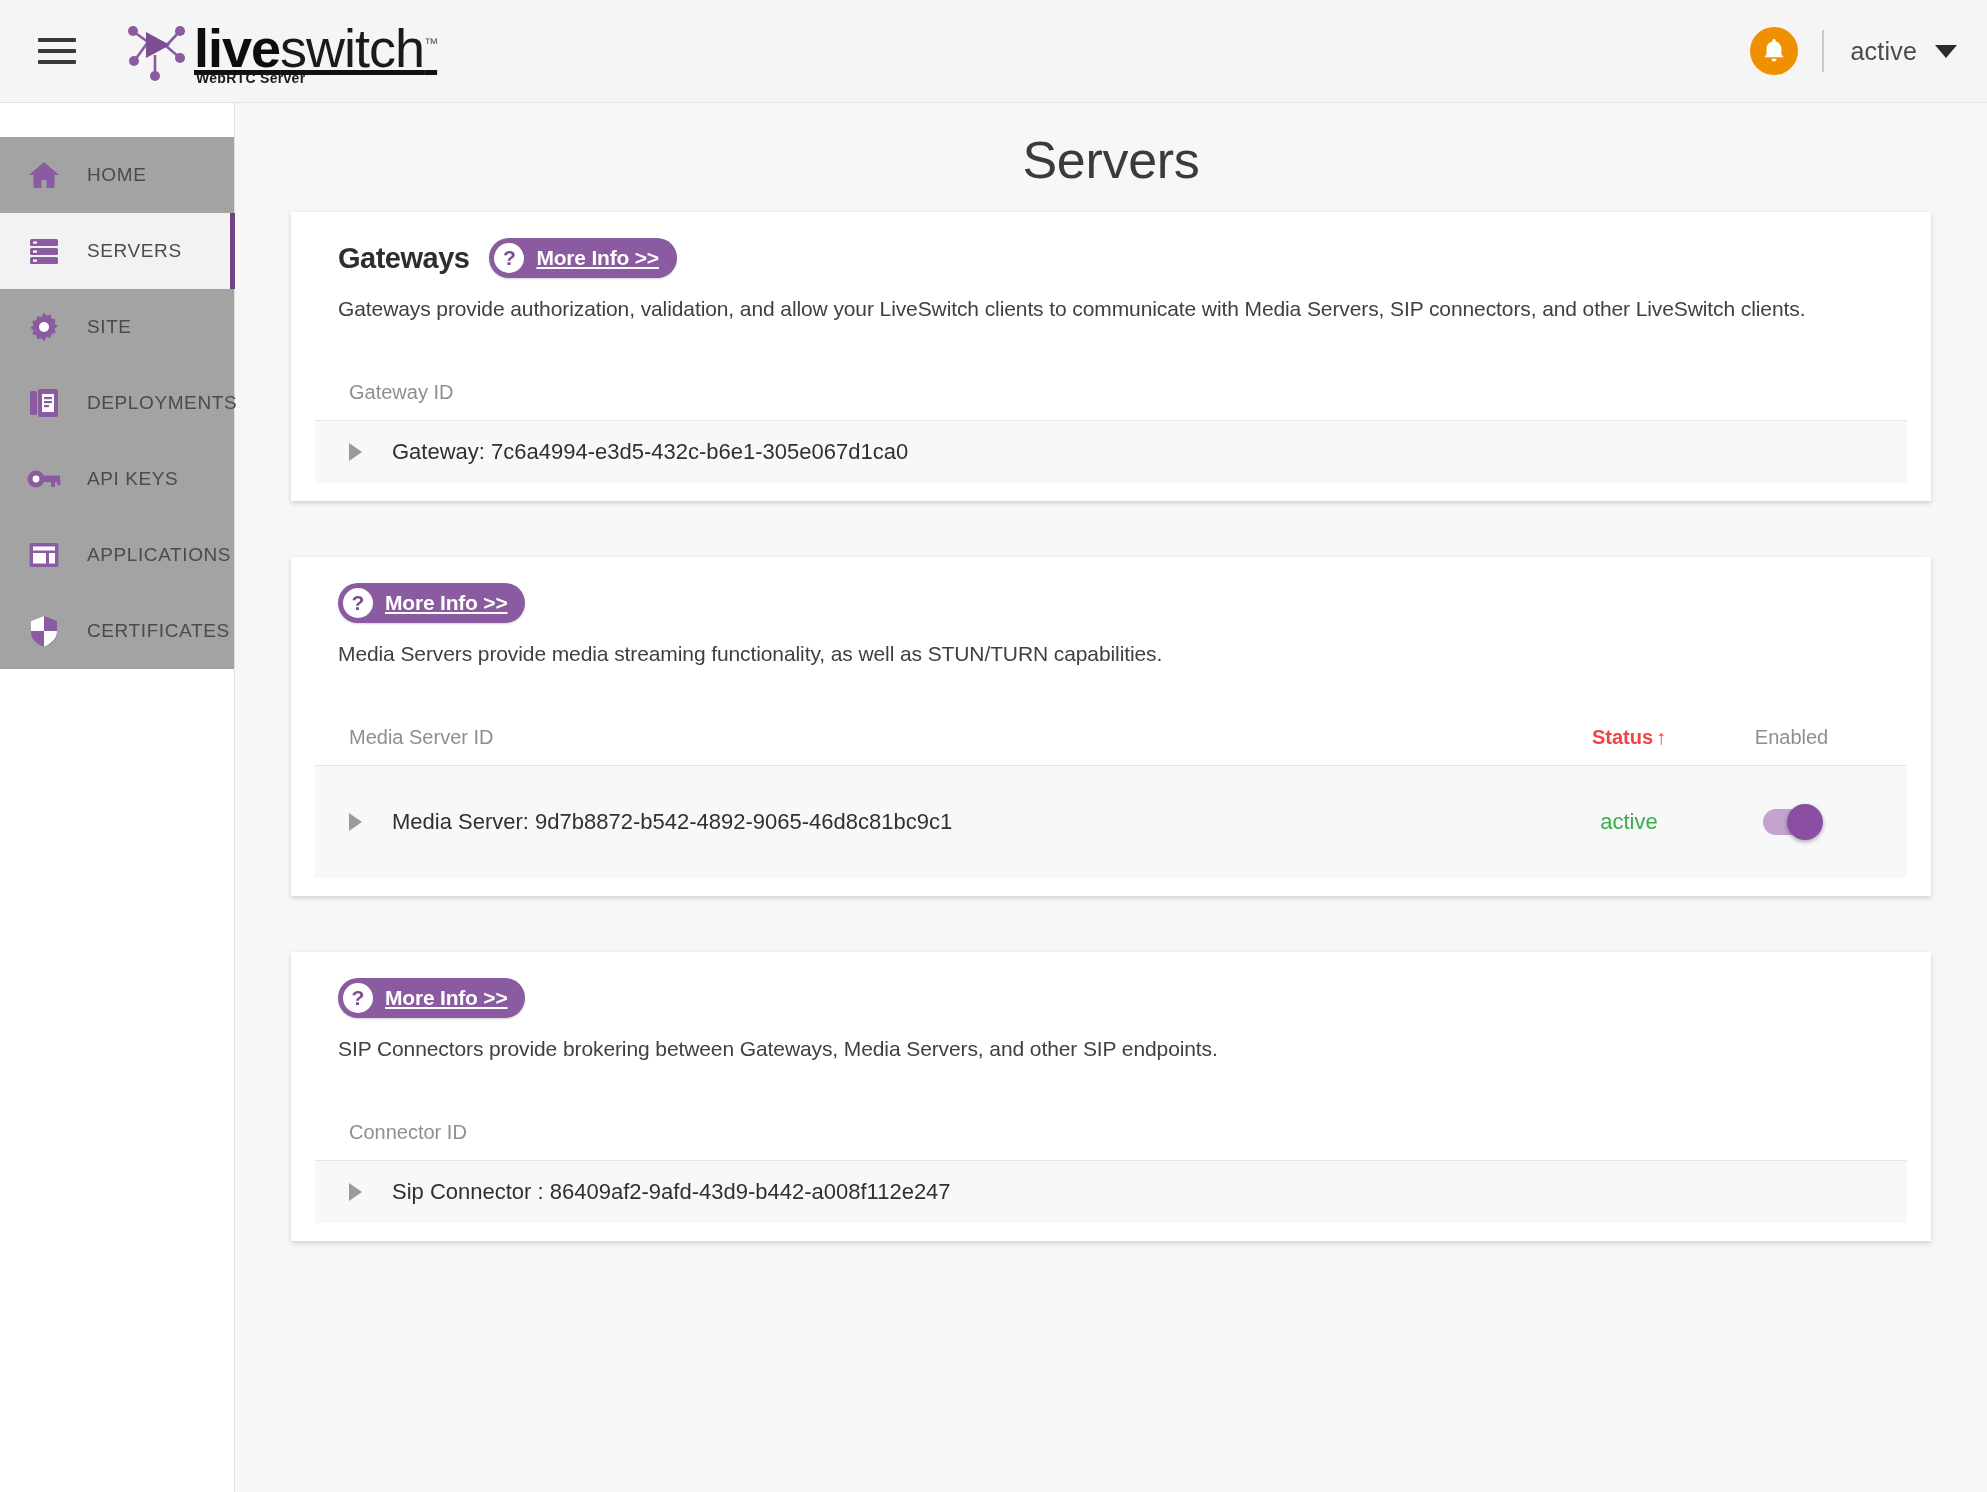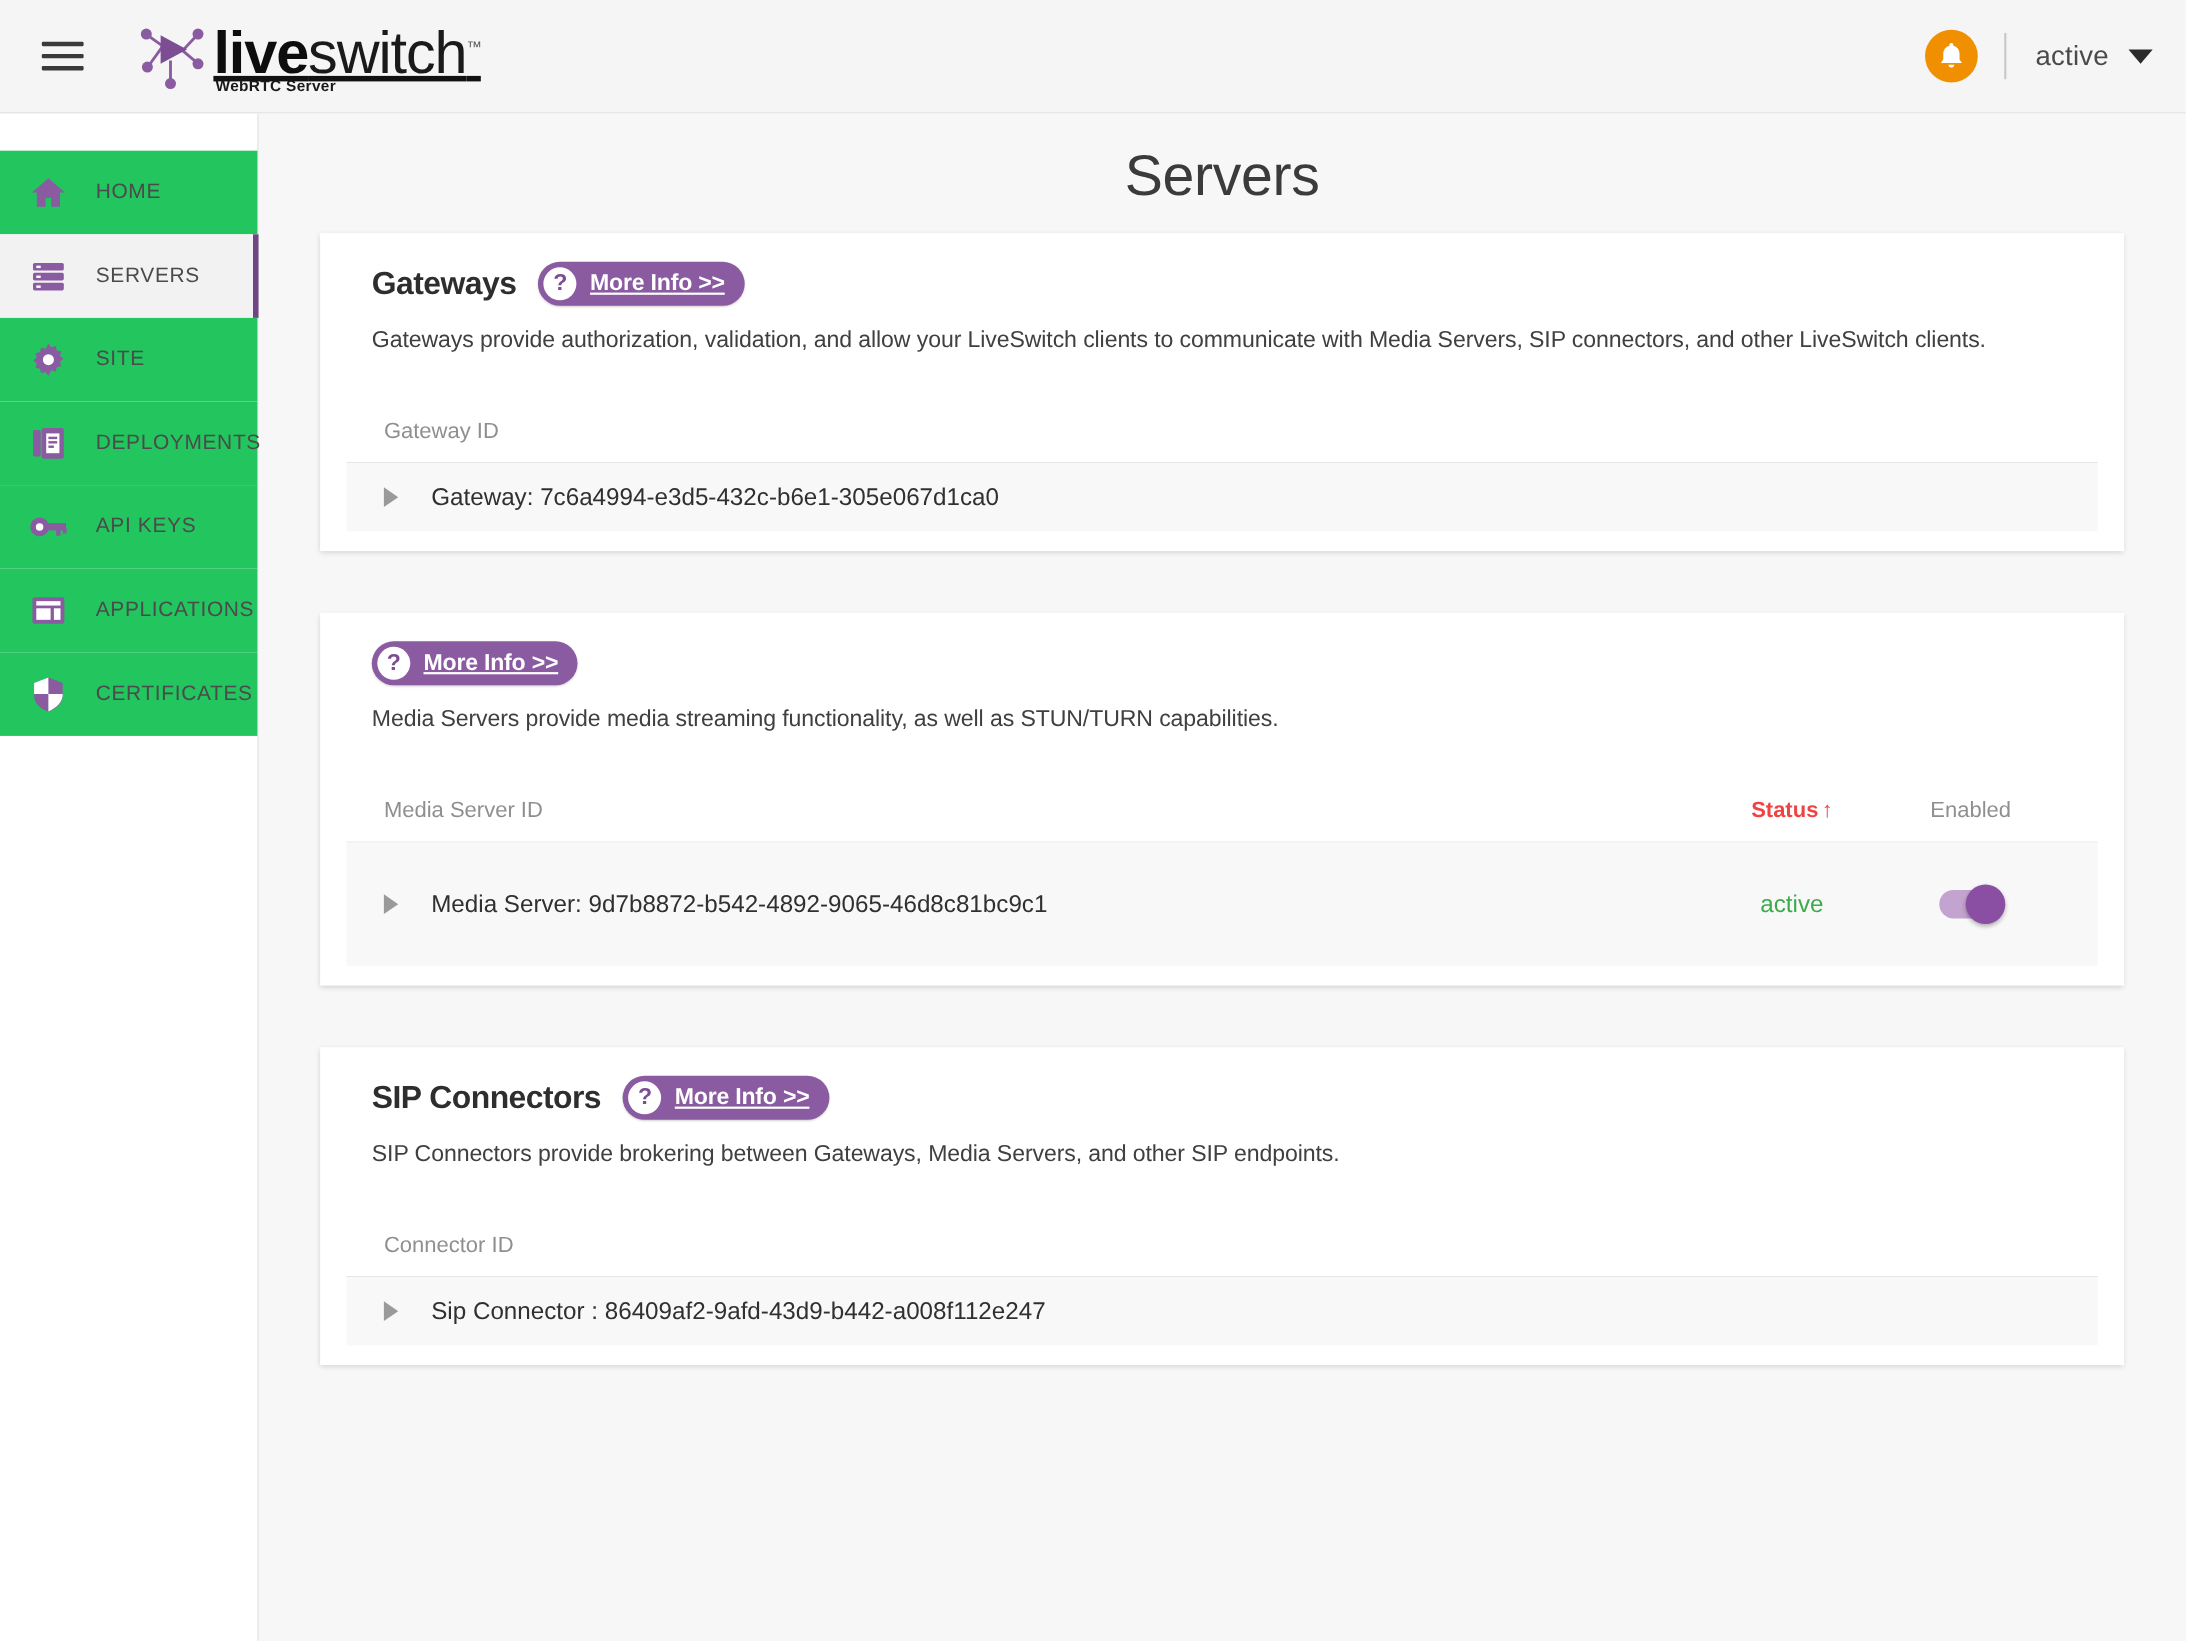--- a/index.html
+++ b/index.html
@@ -140,21 +140,21 @@
     position: relative;
     z-index: 10;
   }
   .nav-item {
     height: 76px;
     display: flex;
     align-items: center;
     padding-left: 27px;
     cursor: pointer;
     position: relative;
-    background: #22c55e;
+    background: #a3a3a3;
   }
   .nav-item.active { background: #f2f2f2; }
   .nav-item.active::after {
     content: "";
     position: absolute;
     right: -1px; top: 0; bottom: 0;
     width: 5px;
     background: #6f4585;
   }
   .nav-icon {
@@ -525,21 +525,20 @@
               <div class="toggle">
                 <div class="knob"></div>
               </div>
             </div>
           </div>
         </div>
       </div>
 
       <div class="card">
         <div class="sect-head">
-          <div class="sect-title">SIP Connectors</div>
           <div class="more-info">
             <span class="qmark">?</span>
             <span class="more-info-text">More Info &gt;&gt;</span>
           </div>
         </div>
         <div class="sect-desc">SIP Connectors provide brokering between Gateways, Media Servers, and other SIP endpoints.</div>
 
         <div class="tbl">
           <div class="tbl-head">
             <div class="th-id">Connector ID</div>

